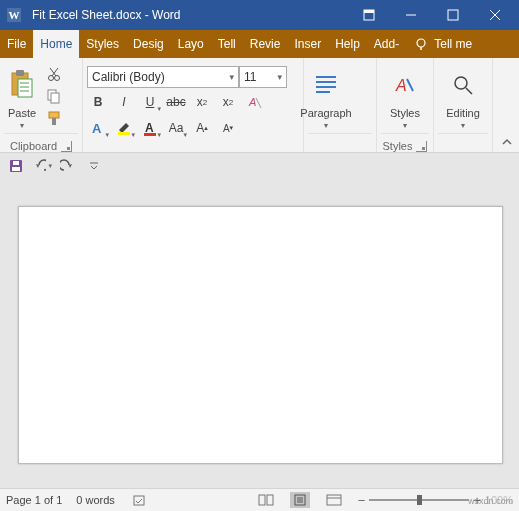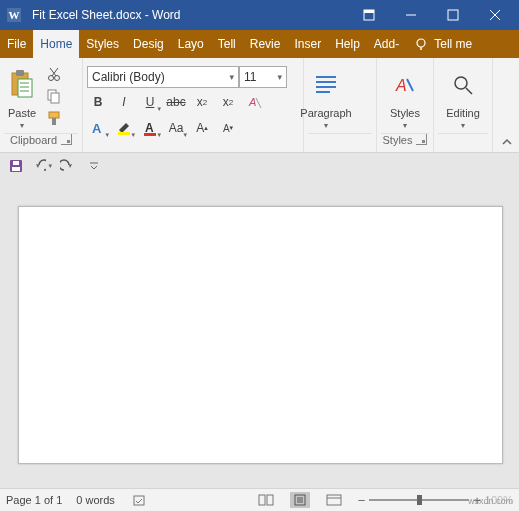--- a/index.html
+++ b/index.html
@@ -8,21 +8,21 @@
 .titlebar .title{flex:1;font-size:12px;color:#fff}
 .titlebar .winbtns{display:flex;gap:2px}
 .titlebar .winbtn{width:40px;height:30px;display:flex;align-items:center;justify-content:center;color:#fff}
 .tabs{height:28px;background:#a16207;display:flex;align-items:stretch;color:#fff;font-size:12px}
 .tab{display:flex;align-items:center;padding:0 7px;cursor:pointer;white-space:nowrap}
 .tab.active{background:#f3f3f3;color:#2b579a}
 .tellme{display:flex;align-items:center;gap:6px;padding:0 8px}
 .ribbon{height:94px;background:#f3f3f3;border-bottom:1px solid #d4d4d4;display:flex;position:relative}
 .group{display:flex;flex-direction:column;border-right:1px solid #e1e1e1;padding:2px 4px 0}
 .group-body{flex:1;display:flex;align-items:flex-start;gap:4px;padding-top:4px}
-.group-label{height:18px;font-size:11px;color:#666;display:flex;align-items:flex-start;justify-content:center;gap:4px;border-top:1px solid #e1e1e1}
+.group-label{height:18px;font-size:11px;color:#666;display:flex;align-items:flex-end;justify-content:center;gap:4px;border-top:1px solid #e1e1e1}
 .dlauncher{width:10px;height:10px;border:1px solid #888;border-top:none;border-left:none;display:inline-block;position:relative}
 .dlauncher::after{content:"";position:absolute;right:1px;bottom:1px;width:3px;height:3px;background:#888}
 .bigbtn{width:36px;height:66px;display:flex;flex-direction:column;align-items:center;justify-content:flex-end;font-size:11px;color:#444;gap:2px}
 .bigbtn .icon{flex:1;display:flex;align-items:center;justify-content:center}
 .smallbtn{width:20px;height:20px;display:flex;align-items:center;justify-content:center}
 .col{display:flex;flex-direction:column;gap:2px}
 .combo{border:1px solid #ababab;background:#fff;height:20px;display:flex;align-items:center;padding:0 4px;font-size:12px;color:#333}
 .combo .dd{margin-left:auto;font-size:9px;color:#666}
 .fontrow{display:flex;align-items:flex-end;height:24px}
 .toolrow{display:flex;gap:4px;align-items:center;height:24px}

